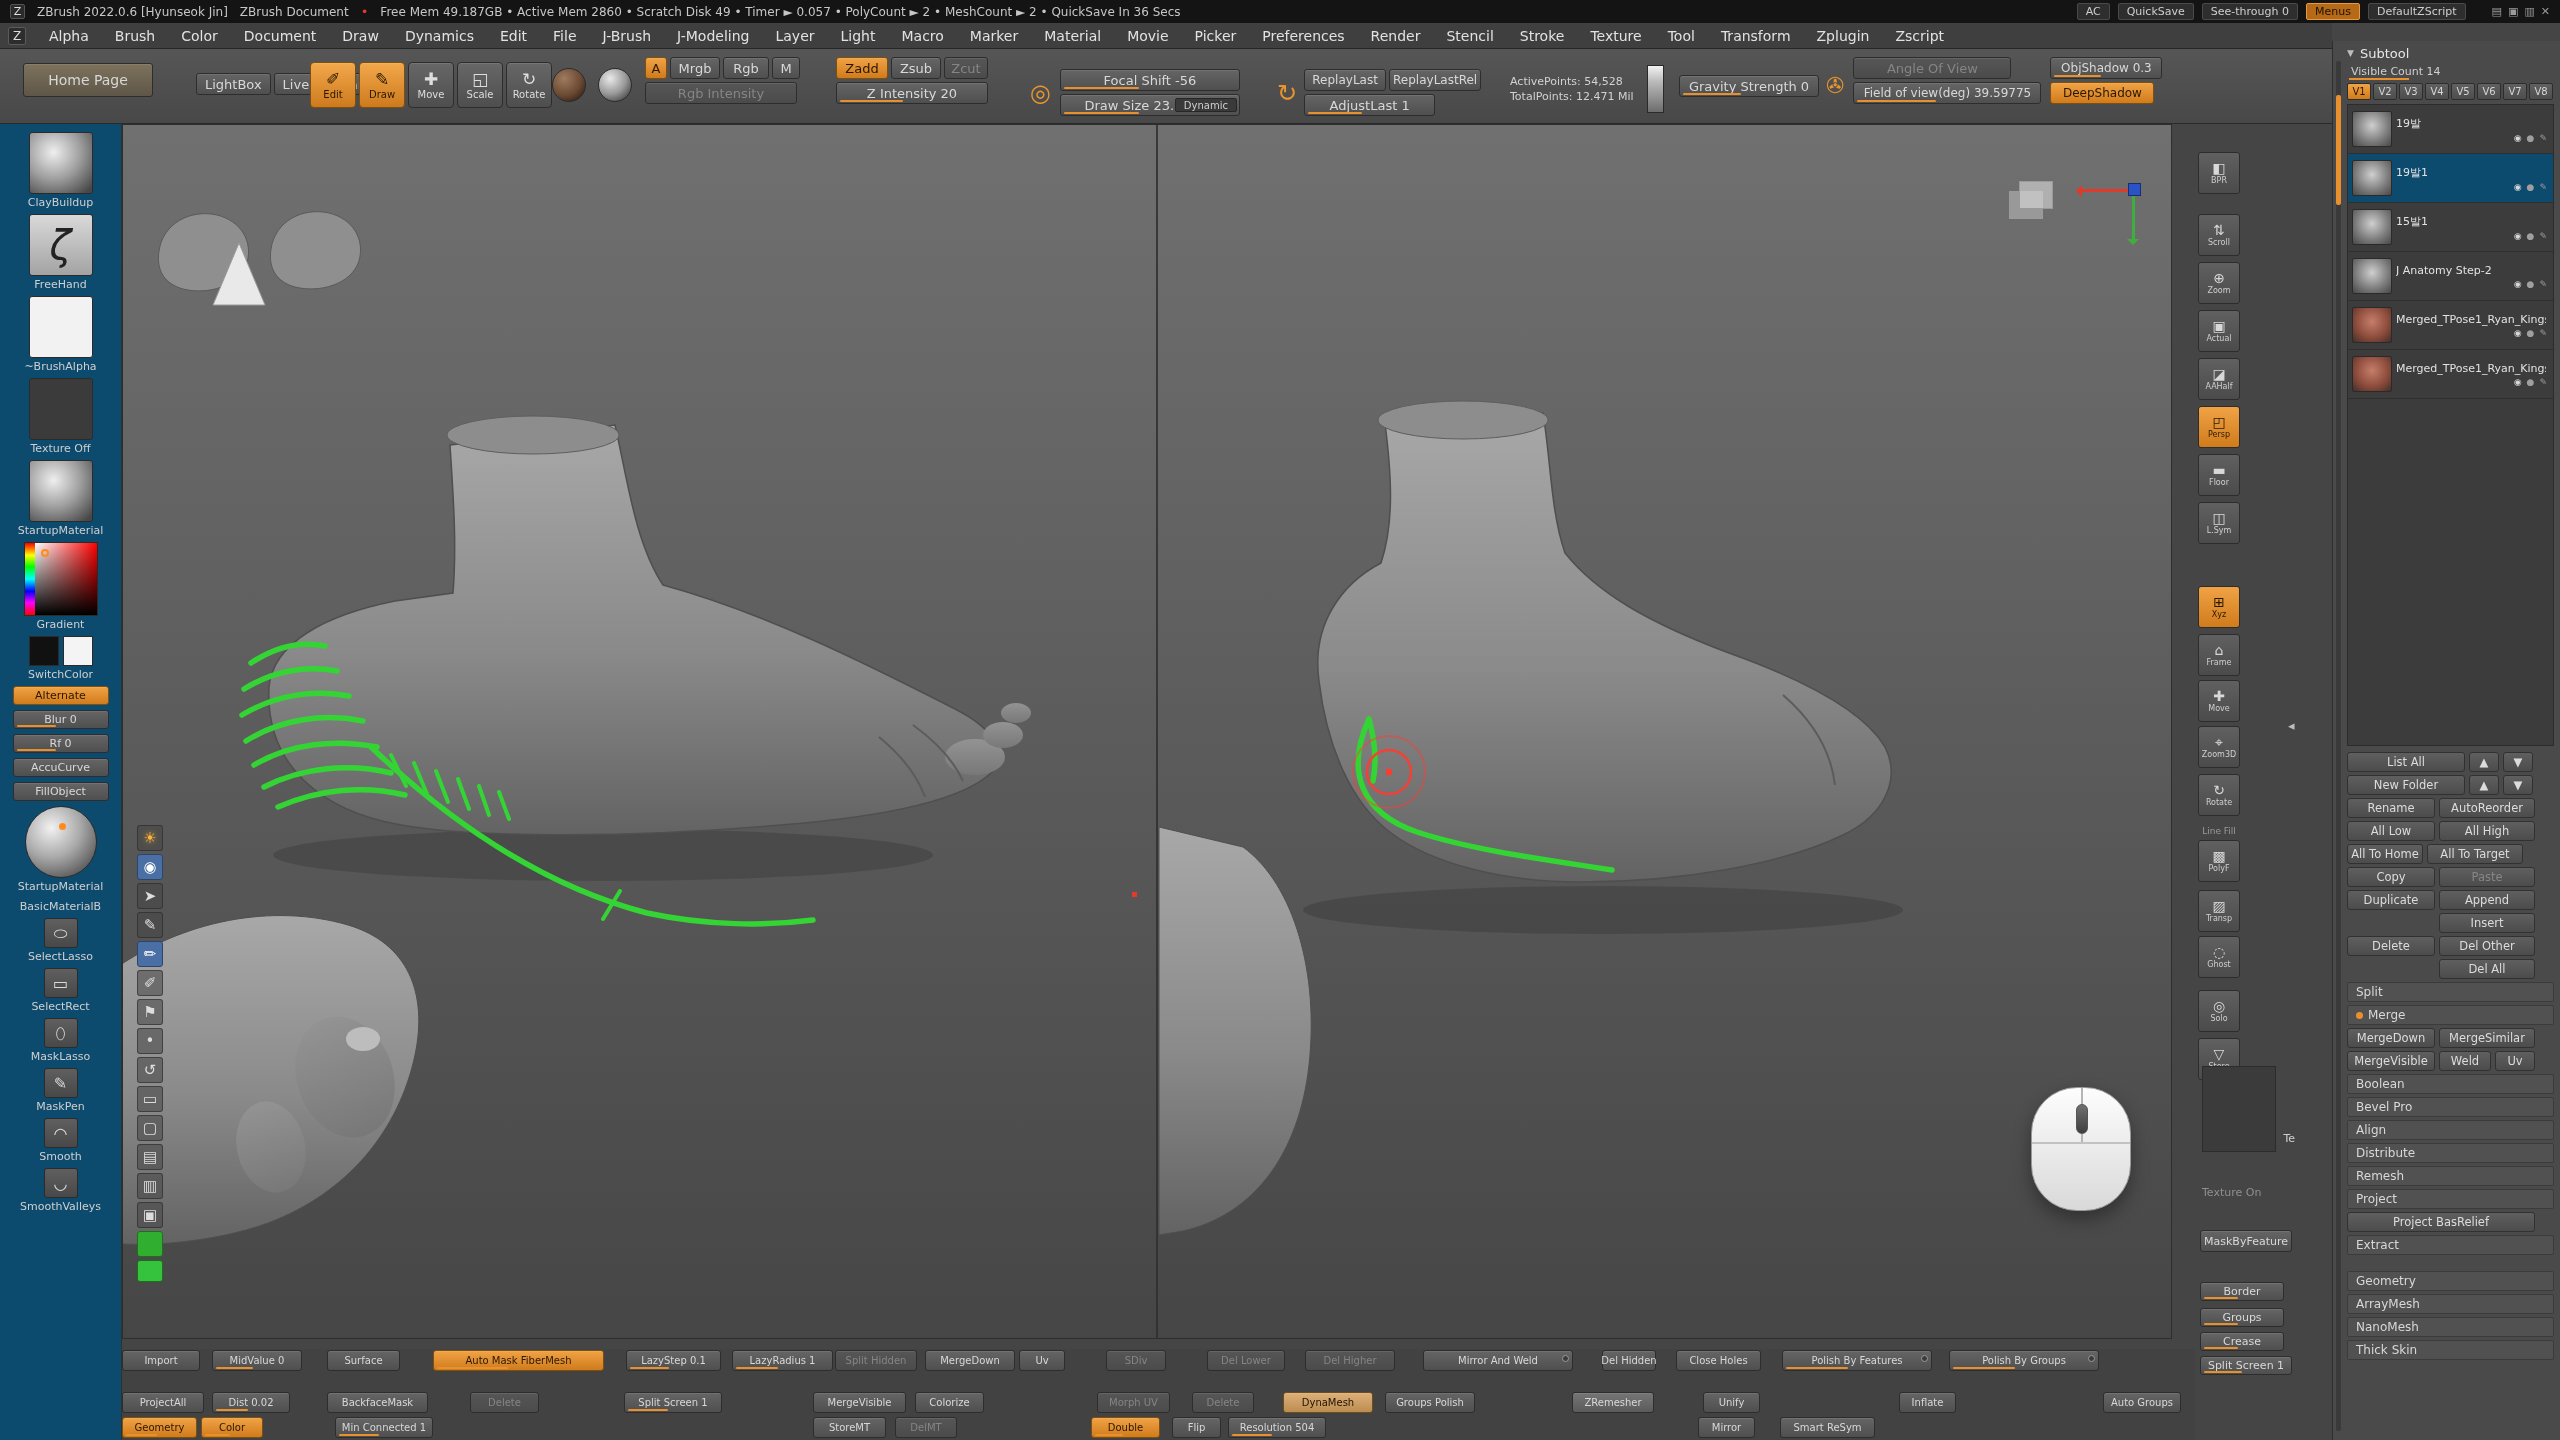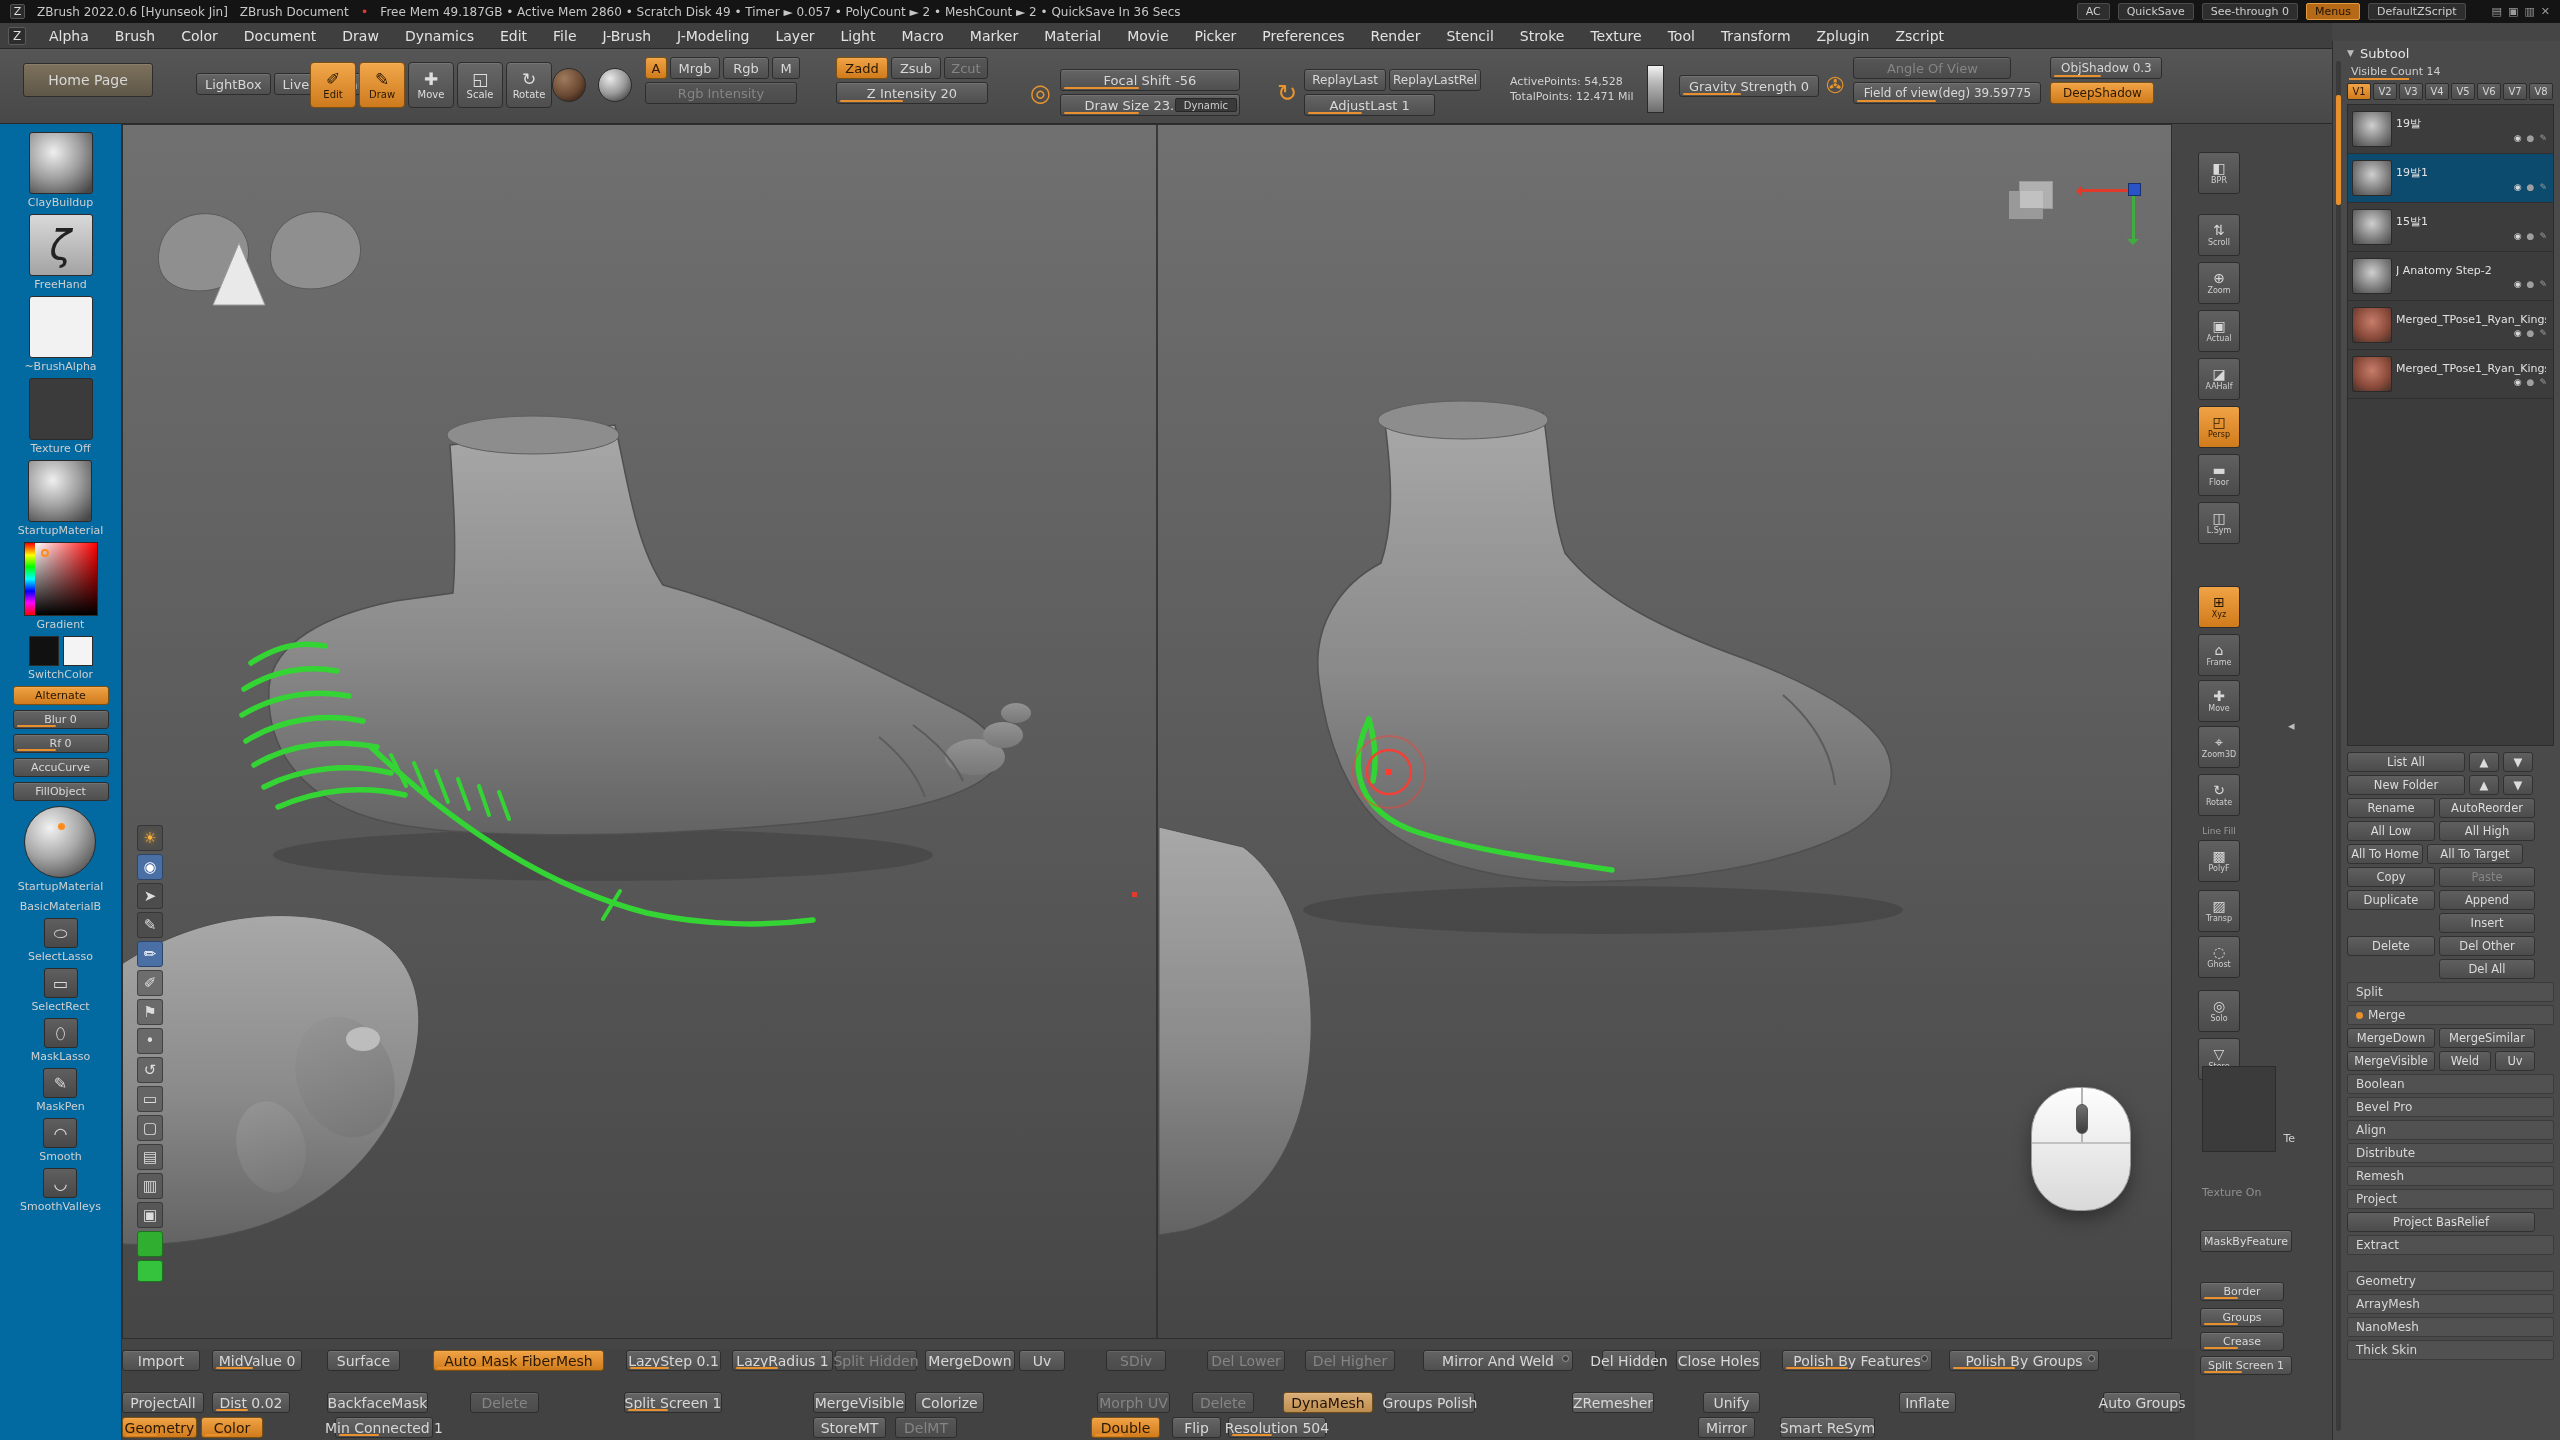--- a/index.html
+++ b/index.html
@@ -34,21 +34,21 @@
 .sphere{width:34px;height:34px;border-radius:50%;border:1px solid #2c2c2c}
 .sphere.mat{background:radial-gradient(circle at 35% 30%,#9f7b5e,#6b4a33 55%,#2e1d12 90%)}
 .sphere.tex{background:radial-gradient(circle at 35% 30%,#e9e9e9,#9a9a9a 50%,#3c3c3c 90%)}
 .shelficon{font-size:24px;color:#e8952e;line-height:24px}
 .chip{position:absolute;right:2px;top:3px;background:#3a3a3a;border:1px solid #272727;border-radius:2px;font-size:10px;color:#cfcfcf;padding:0 8px;height:14px;display:flex;align-items:center}
 .ptxt{font-size:11px;color:#d2d2d2;line-height:14px}
 .vbar{width:17px;height:48px;border:1px solid #2a2a2a;background:linear-gradient(#f2f2f2,#b9b9b9 35%,#6d6d6d)}
 .col{display:flex;flex-direction:column;gap:3px}
 .row{display:flex;gap:3px}
 
-#lefttray{position:absolute;left:0;top:124px;width:122px;height:1316px;background:#0369a1;border-right:1px solid #303030;display:flex;flex-direction:column;align-items:center;padding-top:8px;overflow:hidden}
+#lefttray{position:absolute;left:0;top:124px;width:122px;height:1316px;background:#0c4a6e;border-right:1px solid #303030;display:flex;flex-direction:column;padding-top:8px;overflow:hidden}
 .tray-item{display:flex;flex-direction:column;align-items:center;margin-bottom:5px}
 .tray-label{font-size:11px;color:#cfcfcf;margin-top:2px;text-align:center}
 .thumb{width:64px;height:62px;border:1px solid #2b2b2b;border-radius:3px}
 .thumb.sphere-t{background:radial-gradient(circle at 38% 32%,#efefef,#9f9f9f 48%,#484848 92%),#555}
 .thumb.stroke-t{background:linear-gradient(#d9d9d9,#a3a3a3);display:flex;align-items:center;justify-content:center;font-size:40px;color:#222;font-style:italic}
 .thumb.white-t{background:#f2f2f2}
 .thumb.dark-t{background:#3b3b3b}
 .picker{width:74px;height:74px;display:flex;border:1px solid #2b2b2b}
 .hue{width:10px;height:100%;background:linear-gradient(#f00,#ff0 17%,#0f0 33%,#0ff 50%,#00f 67%,#f0f 83%,#f00)}
 .sv{position:relative;flex:1;background:linear-gradient(to bottom,rgba(0,0,0,0),#000),linear-gradient(to right,#fff,#f00)}
@@ -135,21 +135,21 @@
 .pbtn.ghost{visibility:hidden}
 .psec{height:20px;display:flex;align-items:center;font-size:12px;color:#d8d8d8;background:#515151;border:1px solid #3b3b3b;border-radius:2px;padding-left:8px;gap:5px}
 .psec .mdot{width:7px;height:7px;border-radius:50%;background:#e8902e}
 .pgap{height:10px}
 
 #bottombars{position:absolute;left:122px;top:1349px;width:2073px;height:91px;background:#424242}
 .bbar{position:absolute;left:0;display:flex;align-items:center;height:23px;width:2073px}
 #bbar1{top:0}
 #bbar2{top:42px}
 #bbar3{top:67px}
-.bbtn{height:21px;font-size:14px;padding:0}
+.bbtn{height:21px;font-size:10px;padding:0}
 .bbtn .dot{position:absolute;right:3px;top:4px;width:7px;height:7px;border-radius:50%;border:1px solid #9a9a9a;background:#3c3c3c}
 </style>
 </head>
 <body>
 
 <div id="stage">
 
   <div id="titlebar">
     <span class="zlogo">Z</span>
     <span>ZBrush 2022.0.6 [Hyunseok Jin]</span>

